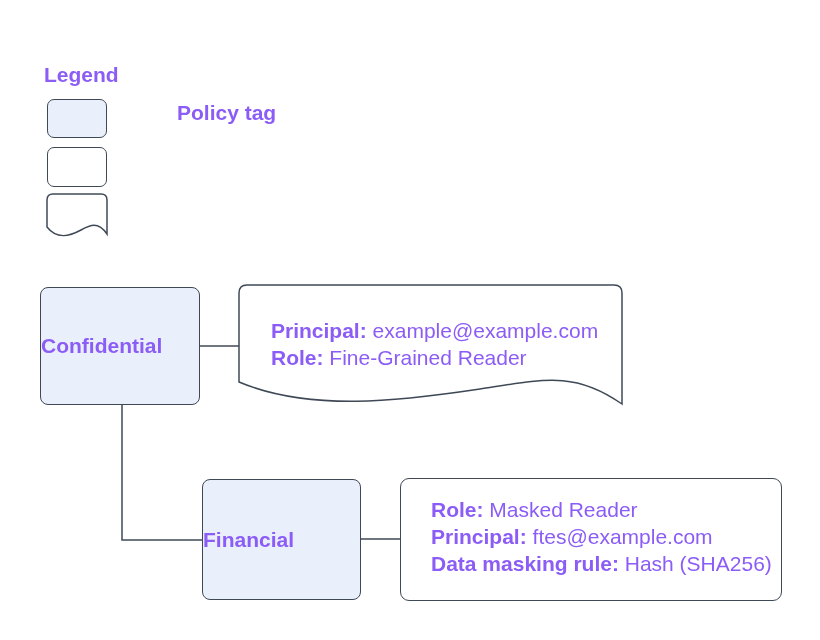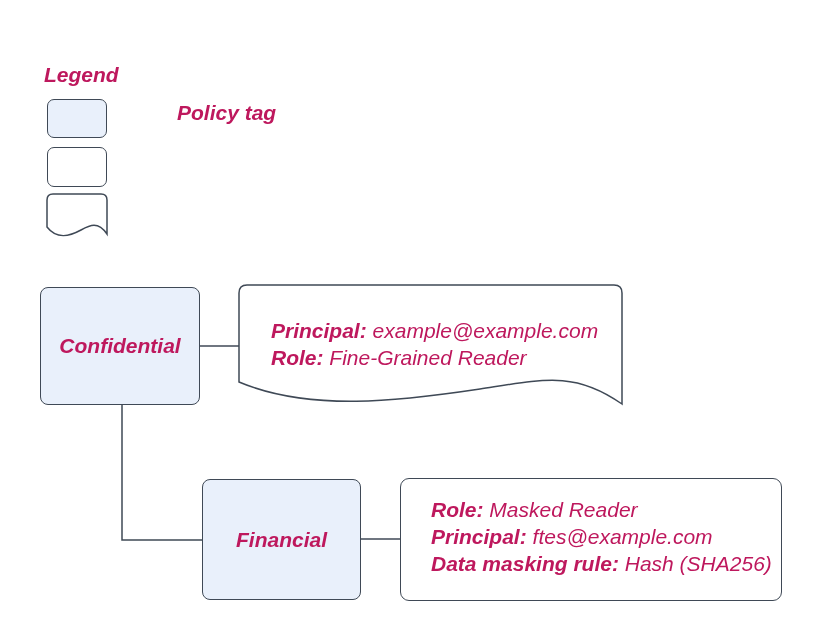--- a/index.html
+++ b/index.html
@@ -2,23 +2,22 @@
 <html><head>
 <meta charset="utf-8">
 <style>
   html, body { margin: 0; padding: 0; background: #ffffff; }
   .canvas {
     position: relative;
     width: 820px;
     height: 640px;
     background: #ffffff;
     font-family: "Liberation Sans", sans-serif;
-    color: #be185d;
+    color: #8b5cf6;
     overflow: hidden;
-    font-style: italic;
   }
   .abs { position: absolute; }
   svg.layer { position: absolute; left: 0; top: 0; }
 
   .legend-title {
     left: 44px; top: 63px;
     font-size: 21px; font-weight: bold; line-height: 24px;
     white-space: nowrap;
   }
   .legend-label {
@@ -34,21 +33,21 @@
     box-sizing: border-box;
     background: #ffffff;
   }
   .swatch.blue { background: #e9f0fb; }
 
   .tag-box {
     border: 1.5px solid #3f4956;
     border-radius: 8px;
     background: #e9f0fb;
     box-sizing: border-box;
-    display: flex; align-items: center; justify-content: center;
+    display: flex; align-items: center; 
     font-size: 21px; font-weight: bold;
   }
   .tag-box.confidential { left: 40px;  top: 287px; width: 160px; height: 118px; }
   .tag-box.financial    { left: 202px; top: 479px; width: 159px; height: 121px; }
 
   .policy-box {
     left: 400px; top: 478px; width: 382px; height: 123px;
     border: 1.5px solid #3f4956;
     border-radius: 9px;
     background: #ffffff;

